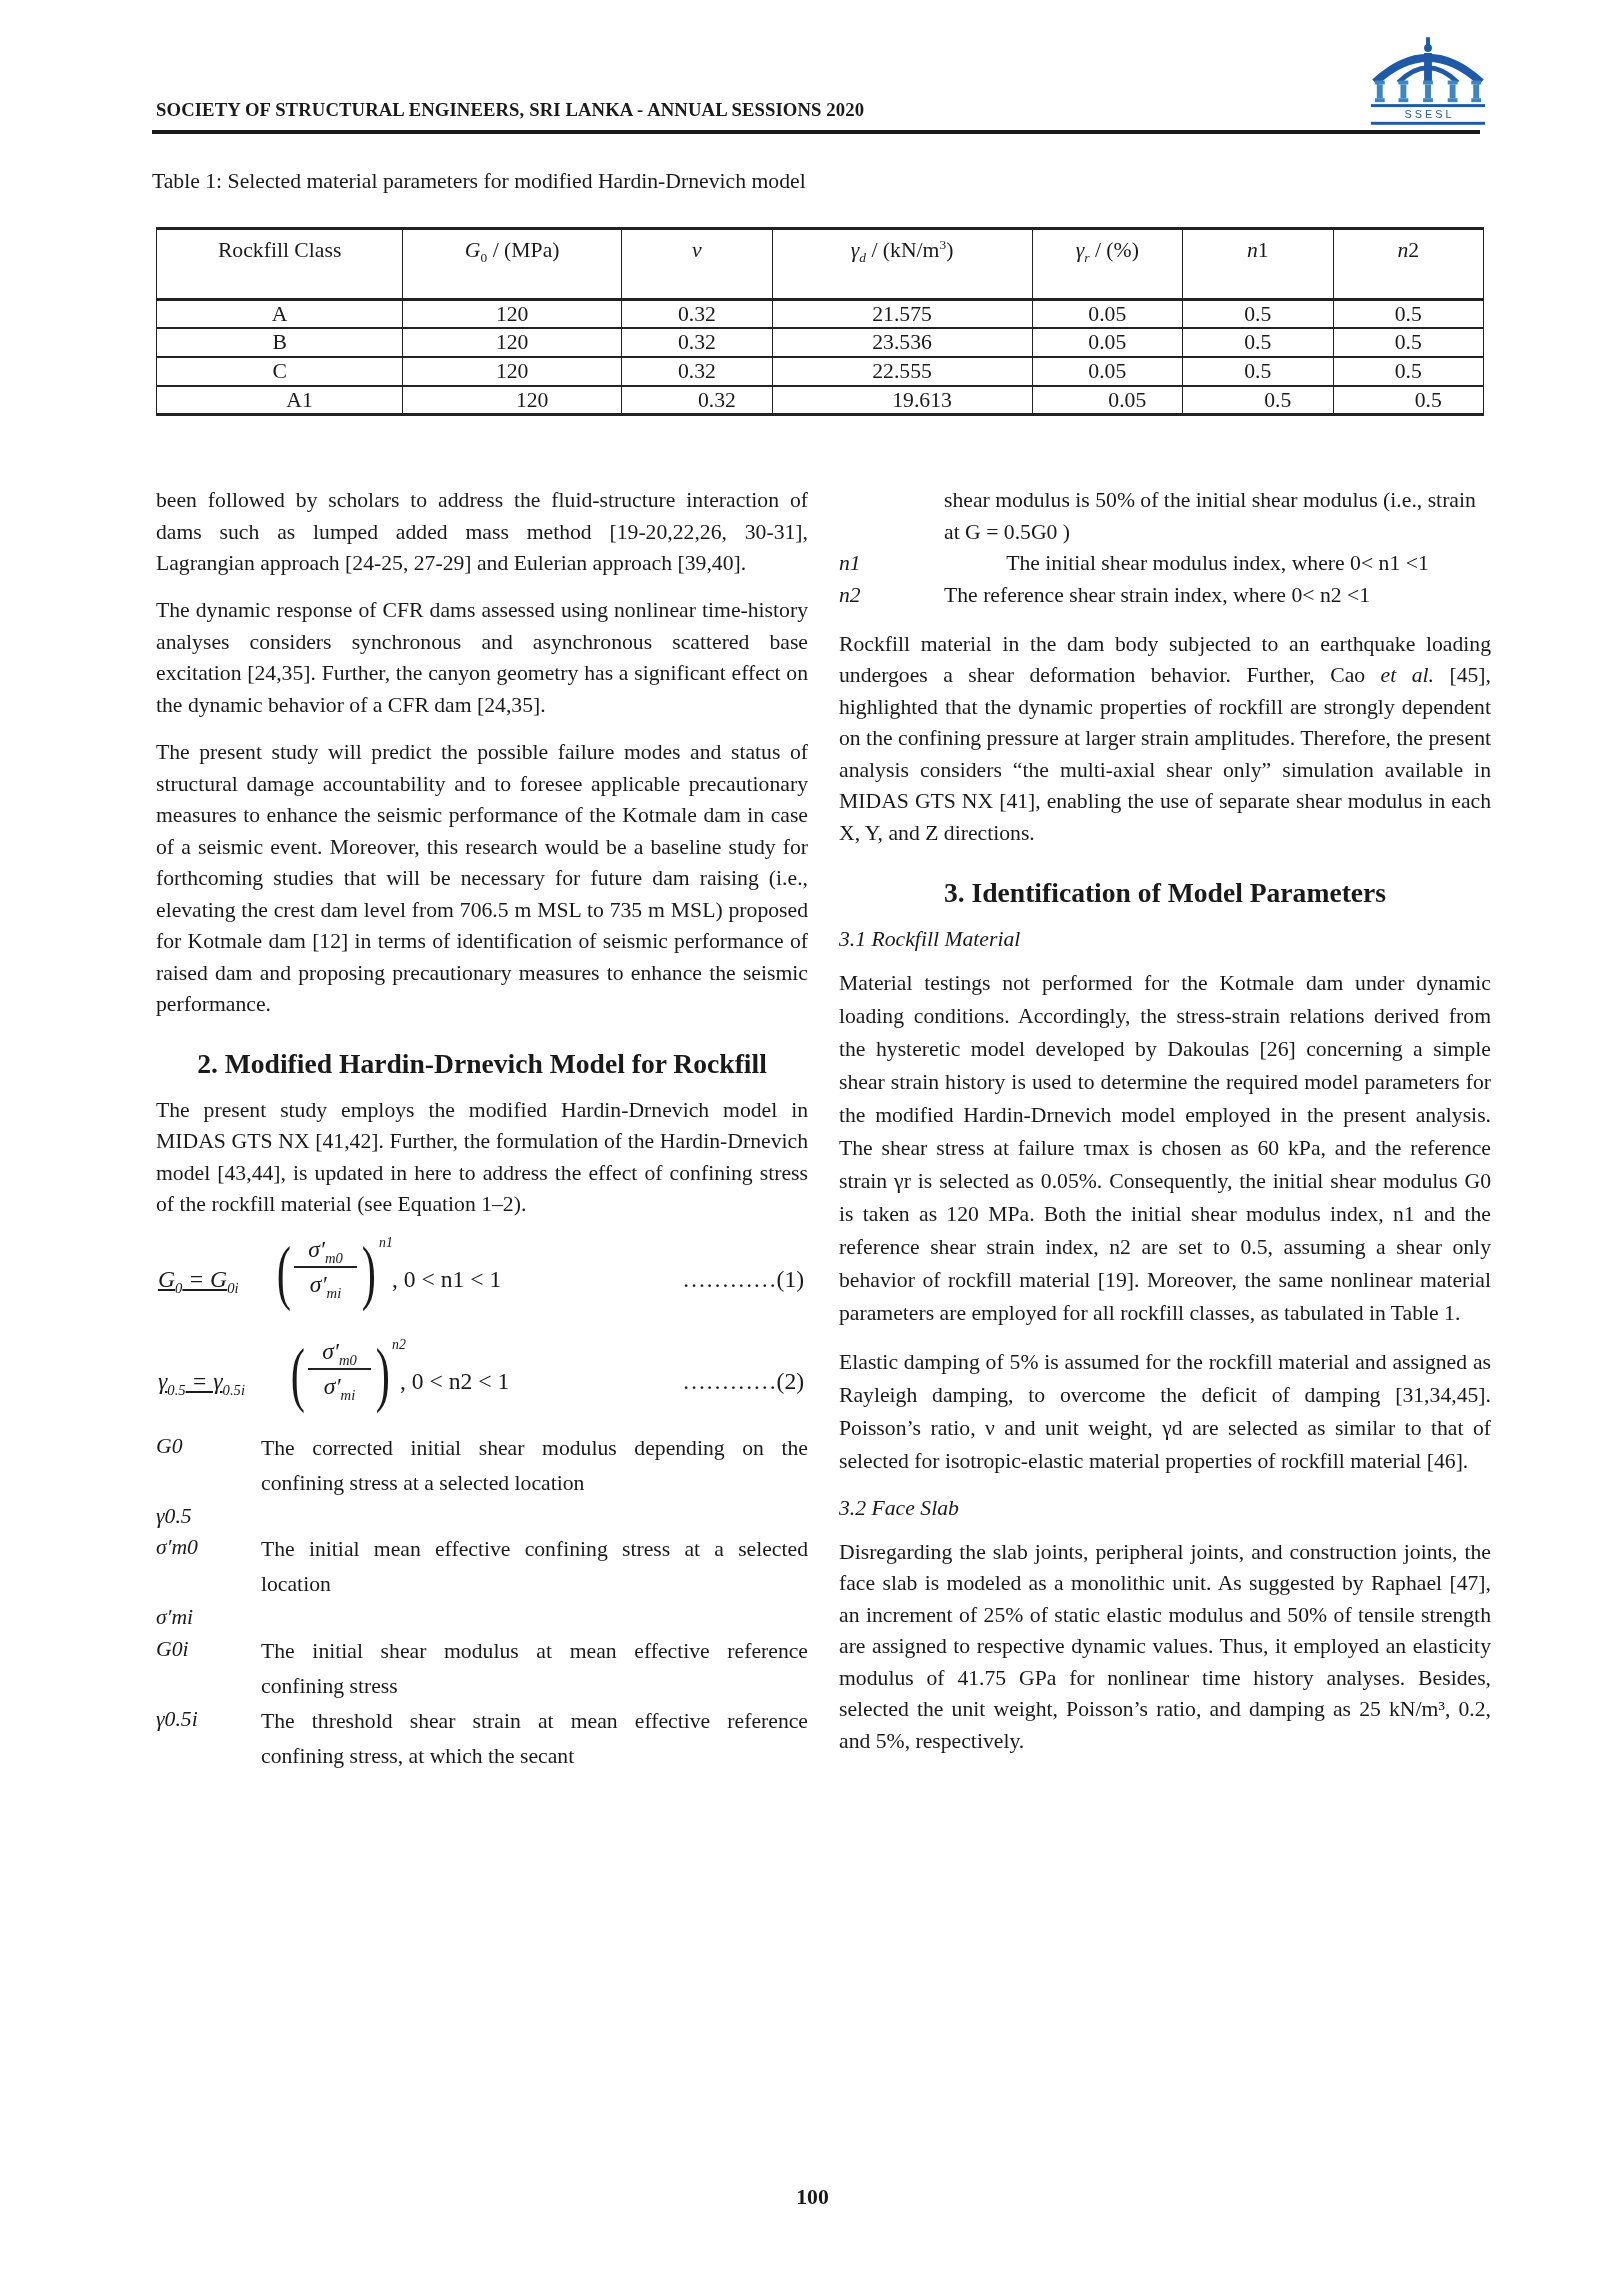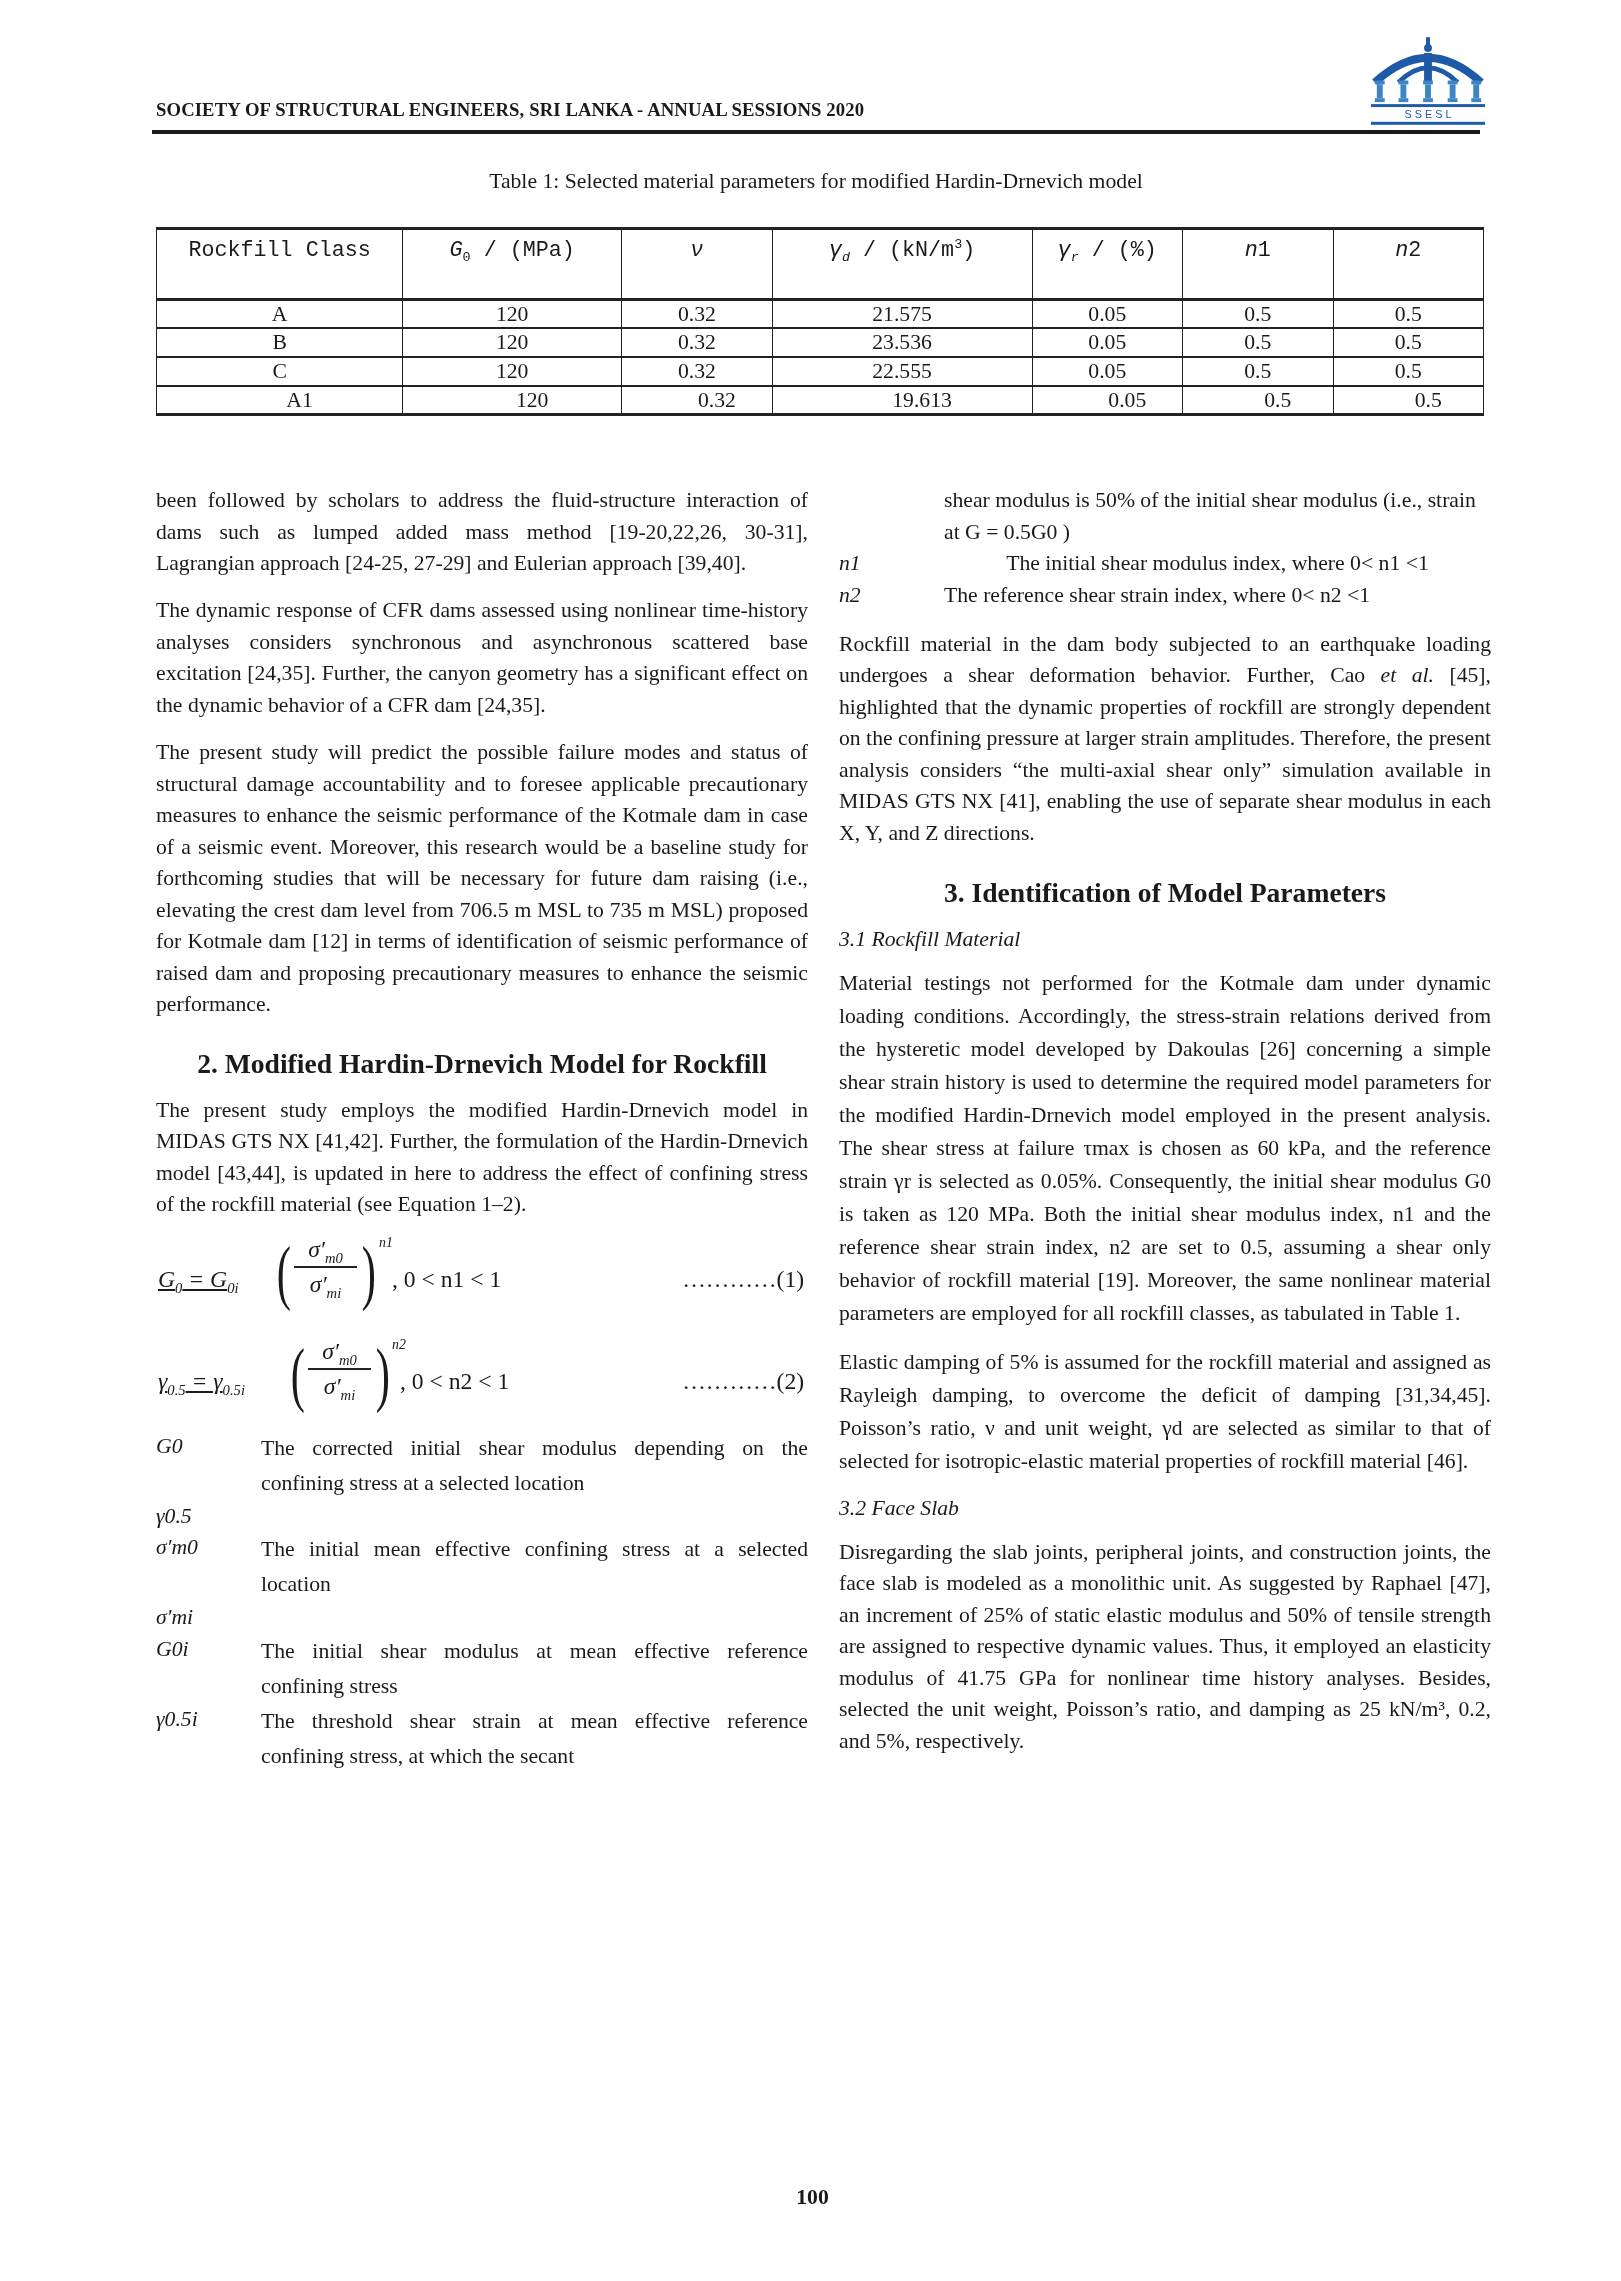--- a/index.html
+++ b/index.html
@@ -5,24 +5,24 @@
   html, body { margin:0; padding:0; background:#ffffff; }
   body { width:1621px; height:2281px; position:relative; font-family:"Liberation Serif", serif; color:#1a1a1a; overflow:hidden; }
   .abs { position:absolute; }
 
   
   .hdr-title { left:156px; top:99px; font-size:18.7px; font-weight:bold; letter-spacing:0.1px; }
   .hdr-rule { left:152px; top:130px; width:1328px; height:3.9px; background:#1a1a1a; }
   .logo { left:1367px; top:35px; width:122px; height:91px; }
 
   
-  .table-caption { left:152px; top:169px; width:1328px; text-align:center; font-size:21.7px; }
+  .table-caption { left:152px; top:169px; width:1328px; text-align:left; font-size:21.7px; }
   table.params { position:absolute; left:156px; top:227px; width:1328px; border-collapse:collapse; font-size:21.7px; }
   table.params th, table.params td { border-left:1px solid #222; border-right:1px solid #222; text-align:center; font-weight:normal; }
-  table.params thead th { height:59px; vertical-align:top; padding-top:7.9px; border-top:3px solid #222; border-bottom:3px solid #222;font-family:Liberation Mono, monospace; }
+  table.params thead th { height:59px; vertical-align:top; padding-top:7.9px; border-top:3px solid #222; border-bottom:3px solid #222; }
   table.params tbody td { height:26.6px; line-height:26.6px; border-bottom:2px solid #222; padding:0; }
   table.params tbody tr:last-child td { border-bottom:3px solid #222;padding-left:40px; }
   .ital { font-style:italic; }
   sub, sup { font-size:0.62em; line-height:0; }
 
   
   .col { position:absolute; width:652px; font-size:21.7px; line-height:31.5px; text-align:justify; }
   .col-left { left:156px; }
   .col-right { left:839px; }
   .para { margin:0 0 15.8px 0; }

